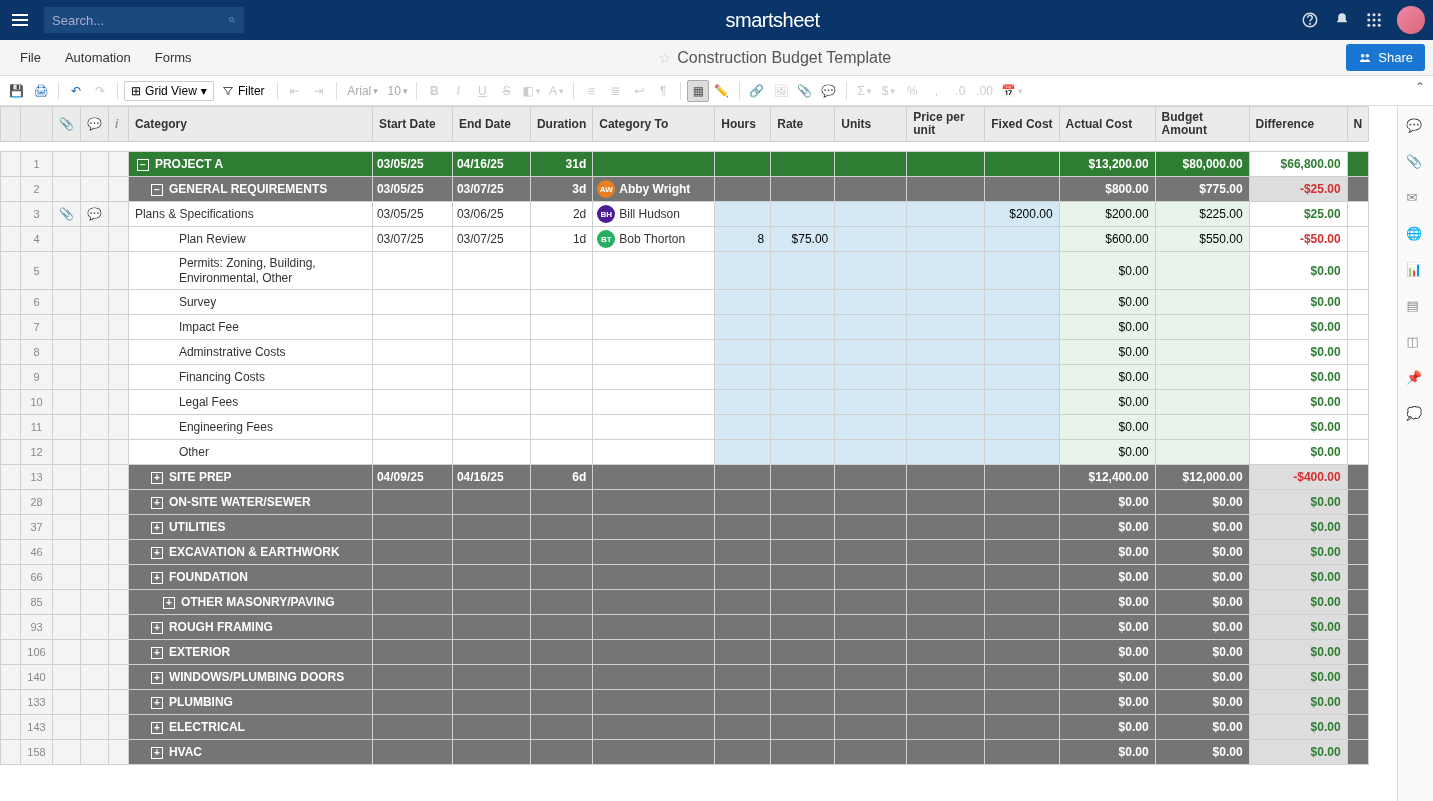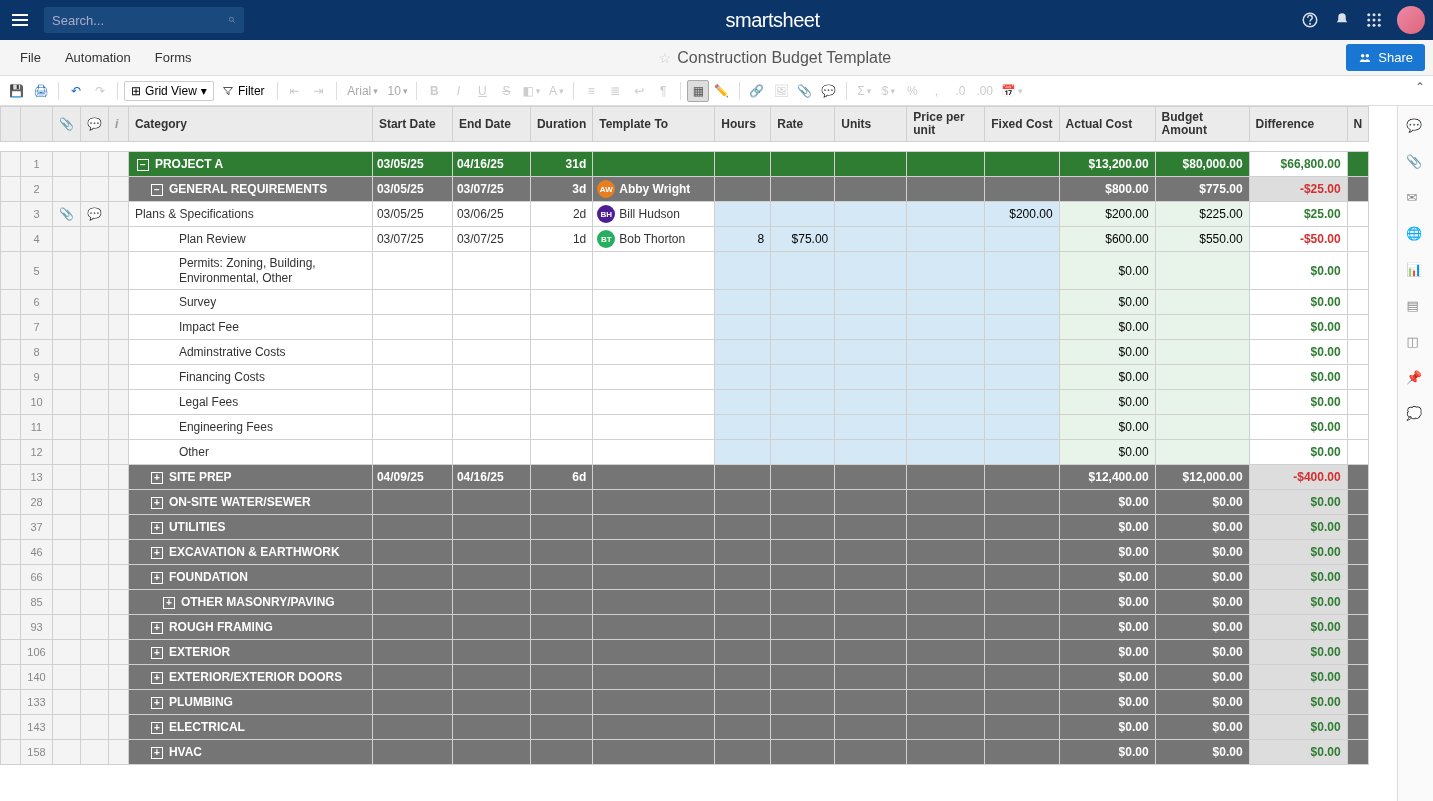--- a/index.html
+++ b/index.html
@@ -194,21 +194,21 @@
         <tr>
           <th></th>
           <th></th>
           <th style="color:#999;">📎</th>
           <th style="color:#999;">💬</th>
           <th style="color:#999;font-style:italic;">i</th>
           <th>Category</th>
           <th>Start Date</th>
           <th>End Date</th>
           <th>Duration</th>
-          <th>Template To</th>
+          <th>Category To</th>
           <th>Hours</th>
           <th>Rate</th>
           <th>Units</th>
           <th style="white-space:normal;line-height:1.1;">Price per unit</th>
           <th>Fixed Cost</th>
           <th>Actual Cost</th>
           <th style="white-space:normal;line-height:1.1;">Budget Amount</th>
           <th style="position:relative;">Difference</th>
           <th>N</th>
         </tr>
@@ -651,21 +651,21 @@
             <td class="level1 num" style="font-weight:bold;">$0.00</td>
             <td class="num pos " style="background:#ddd;font-weight:bold;">$0.00</td>
             <td class="level1"></td>
           </tr>
           <tr>
             <td class="iconcol"></td>
             <td class="rownum">140</td>
             <td class="iconcol"></td>
             <td class="iconcol"></td>
             <td class="iconcol"></td>
-            <td class="catcell level1" style="padding-left:22px;"><span class="toggle">+</span><span>EXTERIOR/EXTERIOR DOORS</span></td>
+            <td class="catcell level1" style="padding-left:22px;"><span class="toggle">+</span><span>WINDOWS/PLUMBING DOORS</span></td>
             <td class="level1" style="padding-left:4px;"></td>
             <td class="level1" style="padding-left:4px;"></td>
             <td class="level1 num"></td>
             <td class="level1"></td>
             <td class="level1 num"></td>
             <td class="level1 num"></td>
             <td class="level1 num"></td>
             <td class="level1 num"></td>
             <td class="level1 num"></td>
             <td class="level1 num" style="font-weight:bold;">$0.00</td>

